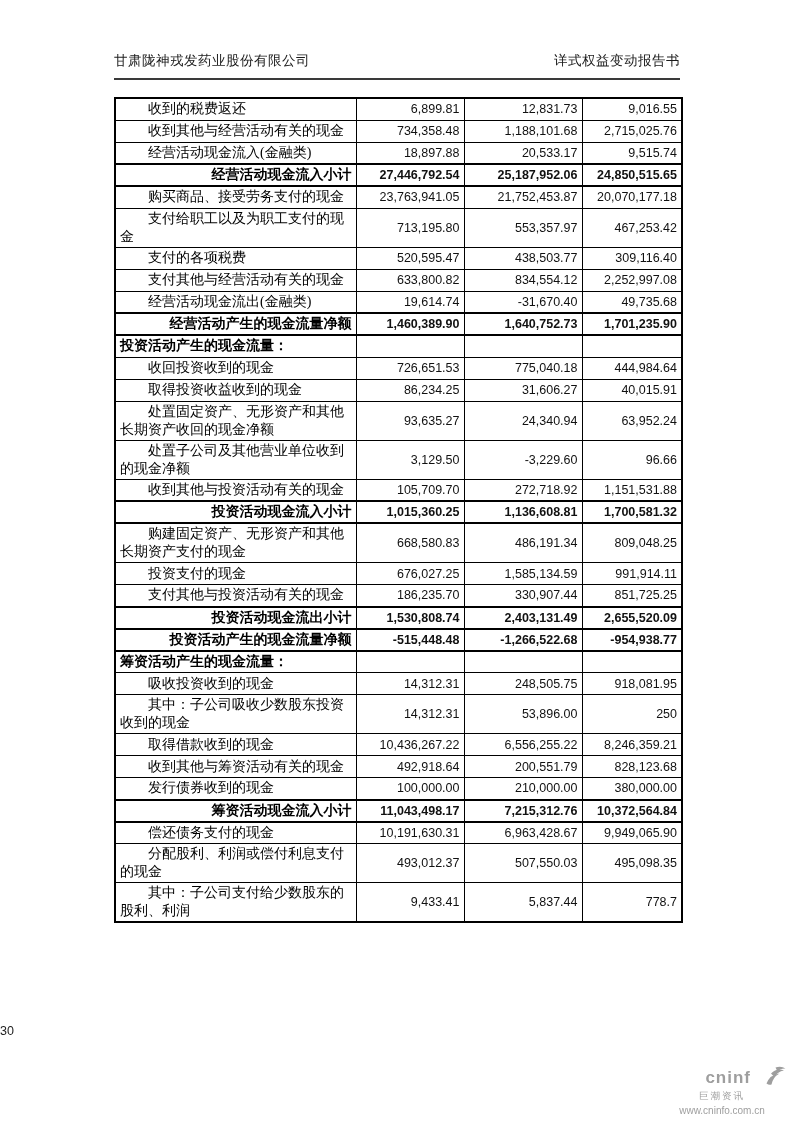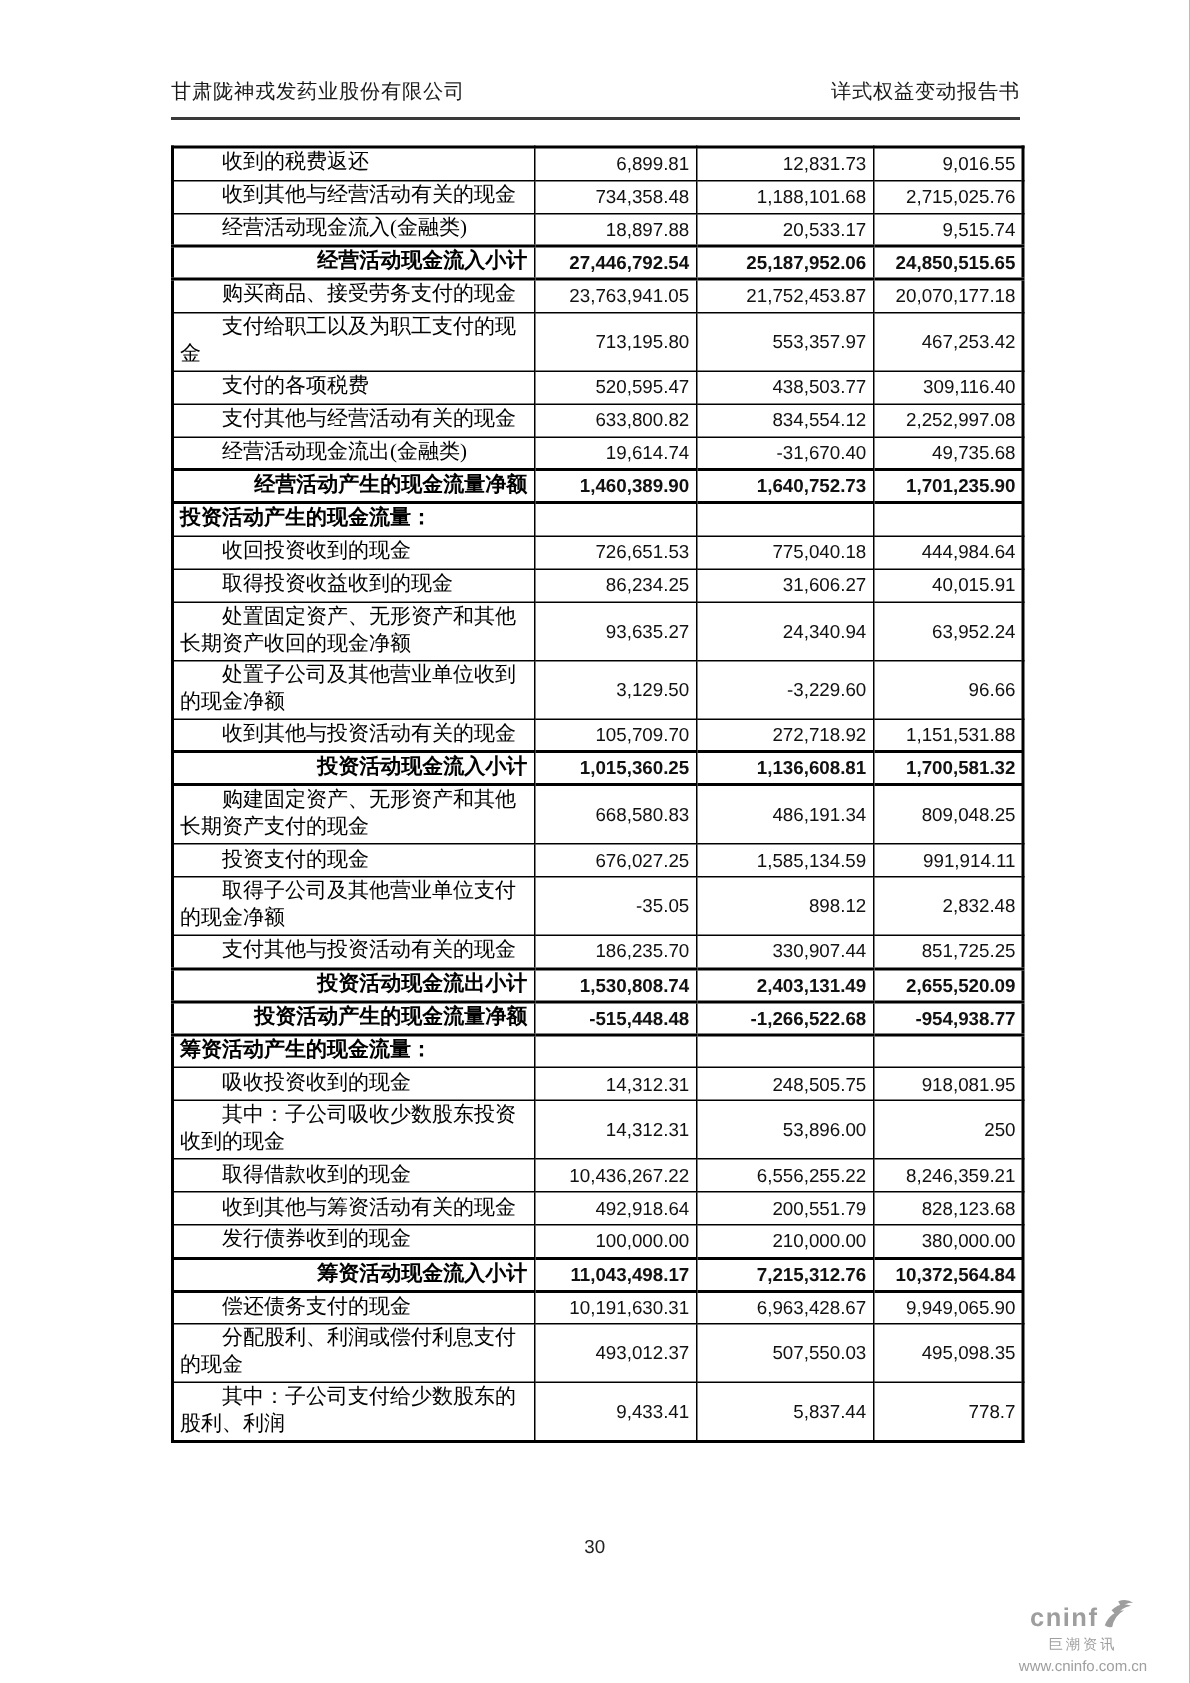--- a/index.html
+++ b/index.html
@@ -66,40 +66,39 @@
     color: #111;
   }
   tr.r-subtotal td { font-weight: bold; border-top-width: 2px; border-bottom-width: 2px; text-align: right; }
   tr.r-section td  { border-top-width: 2px; }
   
   .pageno {
     position: absolute;
     top: 1024px;
     left: 0;
     width: 100%;
-    text-align: center;
     font-family: "Liberation Sans", "DejaVu Sans", sans-serif;
     font-size: 12.5px;
     color: #222;
   }
   .cninfo {
     position: absolute;
     right: 6px;
     top: 1066px;
     width: 130px;
     text-align: center;
     color: #9e9e9e;
     font-family: "Liberation Sans", "DejaVu Sans", sans-serif;
     line-height: 1.15;
   }
   .cninfo .brand-row {
     display: flex;
     align-items: center;
-    justify-content: center;
-    gap: 3px;
+    justify-content: flex-end;
+    gap: 14px;
   }
   .cninfo .brand {
     font-size: 17px;
     font-weight: bold;
     letter-spacing: 1px;
   }
   .cninfo .brand-cn { font-size: 9.5px; letter-spacing: 2px; margin-top: 1px; }
   .cninfo .url      { font-size: 10px; margin-top: 3px; }
 </style>
 </head>
@@ -265,28 +264,20 @@
             <td class="c-num">486,191.34</td>
             <td class="c-num">809,048.25</td>
           </tr>
           <tr class="r-item r-item">
             <td class="c-label">
               <div class="lbl">投资支付的现金</div>
             </td>
             <td class="c-num">676,027.25</td>
             <td class="c-num">1,585,134.59</td>
             <td class="c-num">991,914.11</td>
-          </tr>
-          <tr class="r-item r-tall">
-            <td class="c-label">
-              <div class="lbl">取得子公司及其他营业单位支付的现金净额</div>
-            </td>
-            <td class="c-num">-35.05</td>
-            <td class="c-num">898.12</td>
-            <td class="c-num">2,832.48</td>
           </tr>
           <tr class="r-item r-item">
             <td class="c-label">
               <div class="lbl">支付其他与投资活动有关的现金</div>
             </td>
             <td class="c-num">186,235.70</td>
             <td class="c-num">330,907.44</td>
             <td class="c-num">851,725.25</td>
           </tr>
           <tr class="r-subtotal r-item">

